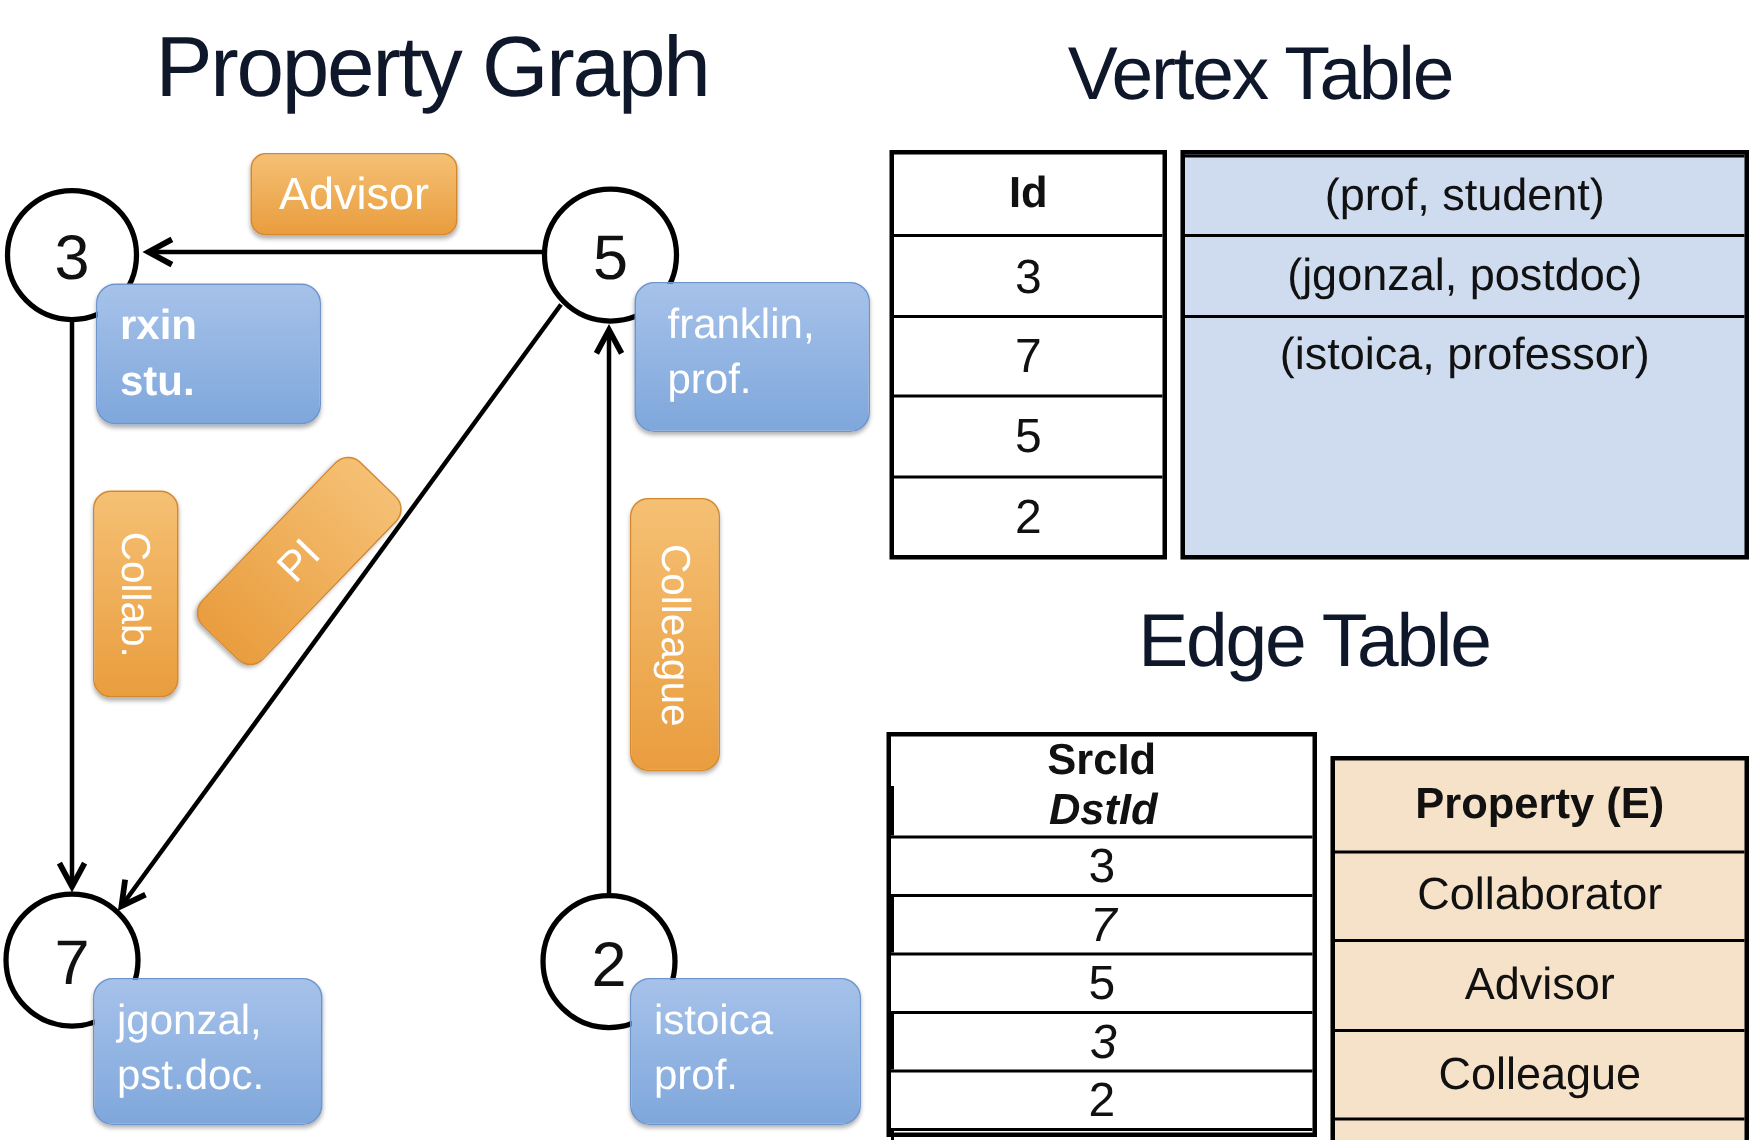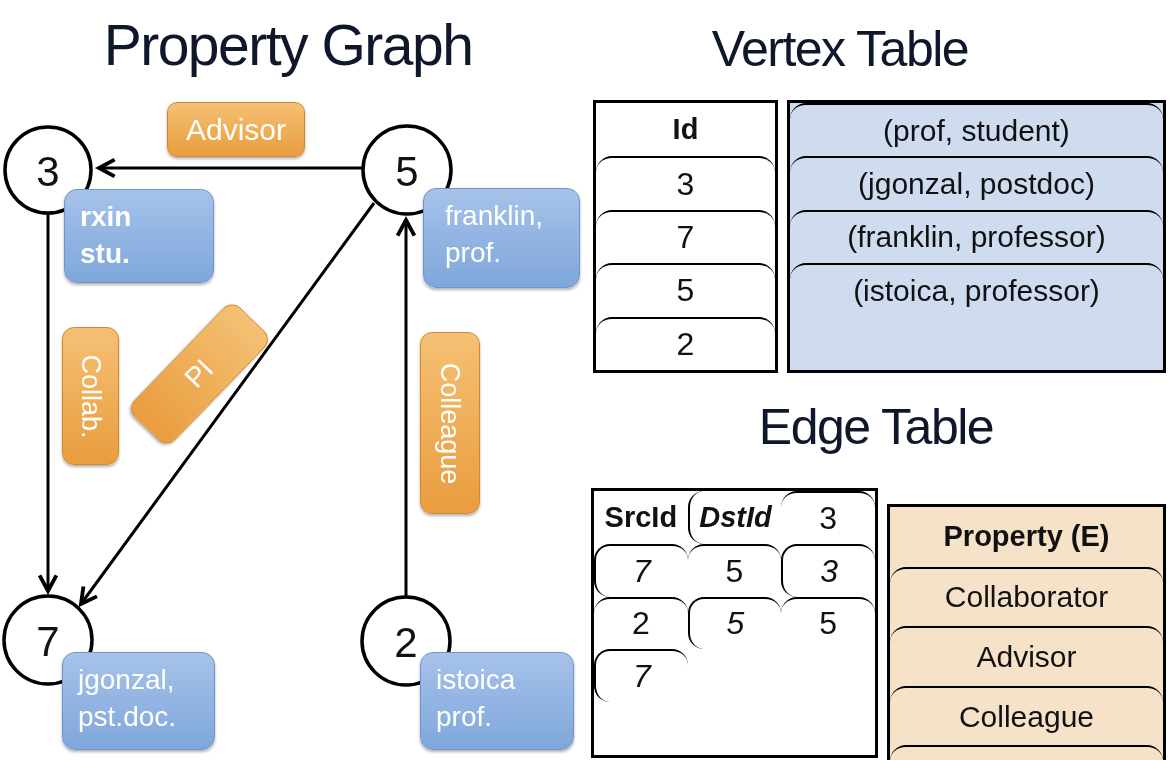--- a/index.html
+++ b/index.html
@@ -37,30 +37,30 @@
         padding:8px 0 0 15px;font-size:28px;line-height:37px;}
   .nbox-rxin{left:64px;top:189px;width:133px;height:84px;font-weight:bold;}
   .nbox-franklin{left:423px;top:188px;width:134px;height:90px;padding-left:21px;}
   .nbox-jgonzal{left:62px;top:652px;width:136px;height:88px;}
   .nbox-istoica{left:420px;top:652px;width:137px;height:88px;}
   .nbox div{white-space:nowrap;}
 
   .tbl{position:absolute;border:3px solid var(--table-border,#000);box-sizing:border-box;
        display:grid;background:#fff;}
   .tbl .cell{display:flex;align-items:center;justify-content:center;
-             font-size:30px;white-space:nowrap;border-radius:16px;}
+             font-size:30px;white-space:nowrap;}
   .tbl .cell.hdr{font-weight:bold;font-size:29px;}
   .tbl .cell.num{font-size:32px;}
   .tbl .bt{border-top:2px solid var(--table-border,#000);}
   .tbl .bl{border-left:2px solid var(--table-border,#000);font-style:italic;}
   .vt-id{left:593px;top:100px;width:185px;height:273px;grid-template-rows:repeat(5,1fr);}
   .vt-prop{left:787px;top:100px;width:379px;height:273px;grid-template-rows:repeat(5,1fr);
            background:var(--vertex-cell-bg,#cfdcf0);}
   .et-ids{left:591px;top:488px;width:287px;height:270px;
-          grid-template-columns:1fr 1fr 1fr;grid-template-rows:repeat(5,1fr);}
+          grid-template-columns:1fr;grid-template-rows:repeat(5,1fr);}
   .et-prop{left:887px;top:504px;width:279px;height:304px;grid-template-rows:repeat(5,1fr);
            background:var(--edge-cell-bg,#f6e2c8);}
 </style>
 </head>
 <body>
 
 <div class="title pg-title">Property Graph</div>
 <div class="title vt-title">Vertex Table</div>
 <div class="title et-title">Edge Table</div>
 
@@ -117,21 +117,20 @@
 <div class="tbl vt-id">
   <div class="cell hdr">Id</div>
   <div class="cell num bt">3</div>
   <div class="cell num bt">7</div>
   <div class="cell num bt">5</div>
   <div class="cell num bt">2</div>
 </div>
 <div class="tbl vt-prop">
   <div class="cell bt">(prof, student)</div>
   <div class="cell bt">(jgonzal, postdoc)</div>
-  <div class="cell bt">(franklin, professor)</div>
   <div class="cell bt">(istoica, professor)</div>
 </div>
 
 <div class="tbl et-ids">
   <div class="cell hdr">SrcId</div>
   <div class="cell hdr bl">DstId</div>
   <div class="cell num bt">3</div>
   <div class="cell num bt bl">7</div>
   <div class="cell num bt">5</div>
   <div class="cell num bt bl">3</div>

